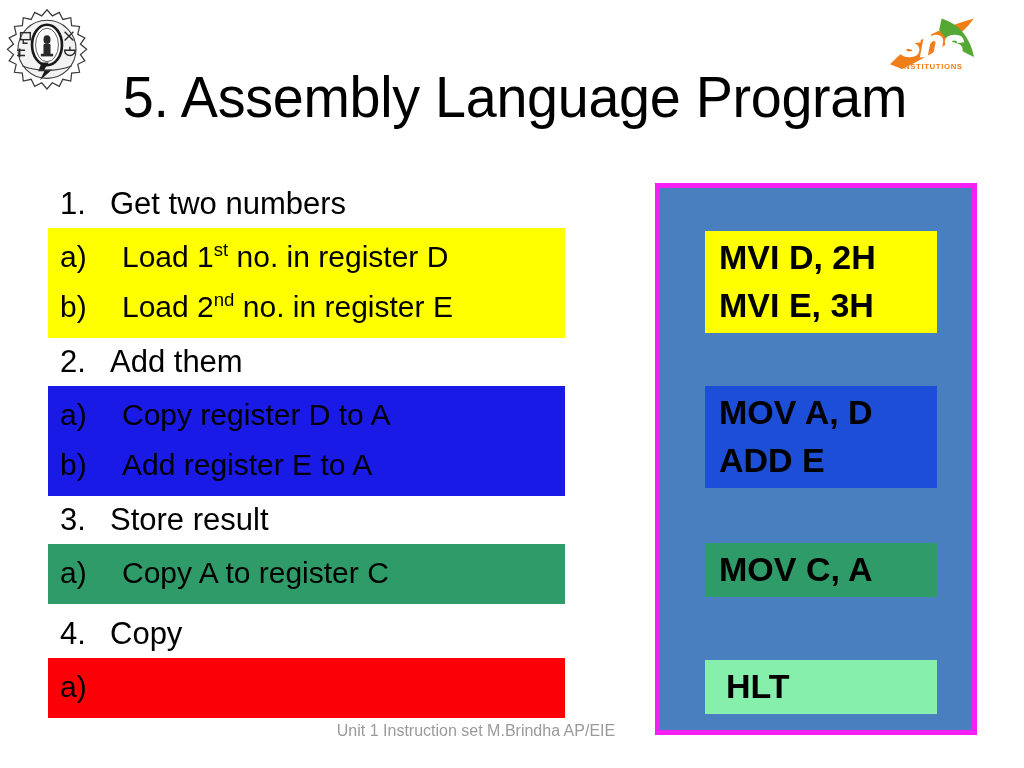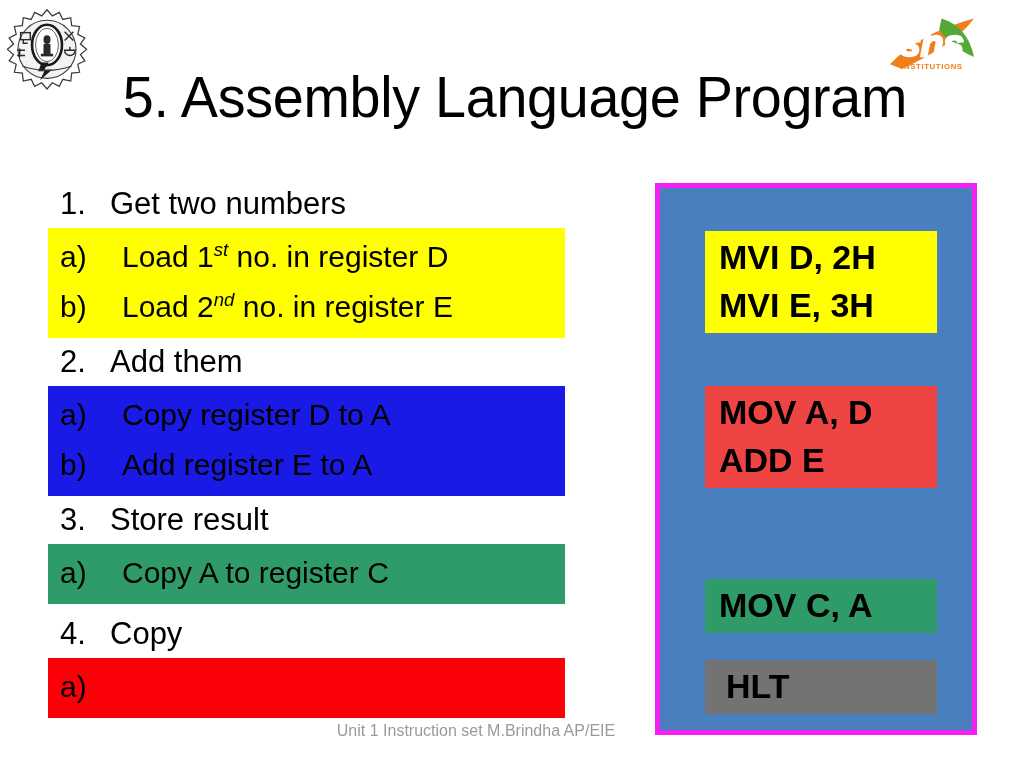--- a/index.html
+++ b/index.html
@@ -87,21 +87,20 @@
     color: #000000;
   }
   .lvl2 .marker {
     width: 62px;
     flex: 0 0 62px;
   }
   .lvl2 sup {
     font-size: 0.62em;
     vertical-align: super;
     line-height: 0;
-    font-style: italic;
   }
   .spacer-sm { height: 6px; }
 
   
   #code-panel {
     position: absolute;
     left: 655px;
     top: 183px;
     width: 322px;
     height: 552px;
@@ -114,26 +113,26 @@
     left: 45px;
     width: 232px;
     box-sizing: border-box;
     padding: 2px 0 4px 14px;
     font-family: "Liberation Sans", sans-serif;
     font-size: 34px;
     line-height: 48px;
     color: #000000;
   }
   .code-box.yellow { background: #FFFF00; }
-  .code-box.blue   { background: #ef4444; }
+  .code-box.blue   { background: #1d4ed8; }
   .code-box.green  { background: #2E9B68; }
-  .code-box.red    { background: #737373; padding-left: 21px; }
+  .code-box.red    { background: #86efac; padding-left: 21px; }
   #code-box-1 { top: 43px;  }
   #code-box-2 { top: 198px; }
-  #code-box-3 { top: 355px; margin-top: 36px; }
+  #code-box-3 { top: 355px; }
   #code-box-4 { top: 472px; }
   .code-line { white-space: nowrap; font-weight: bold; }
 
   
   #footer {
     position: absolute;
     left: 0;
     top: 722px;
     width: 952px;
     text-align: center;

